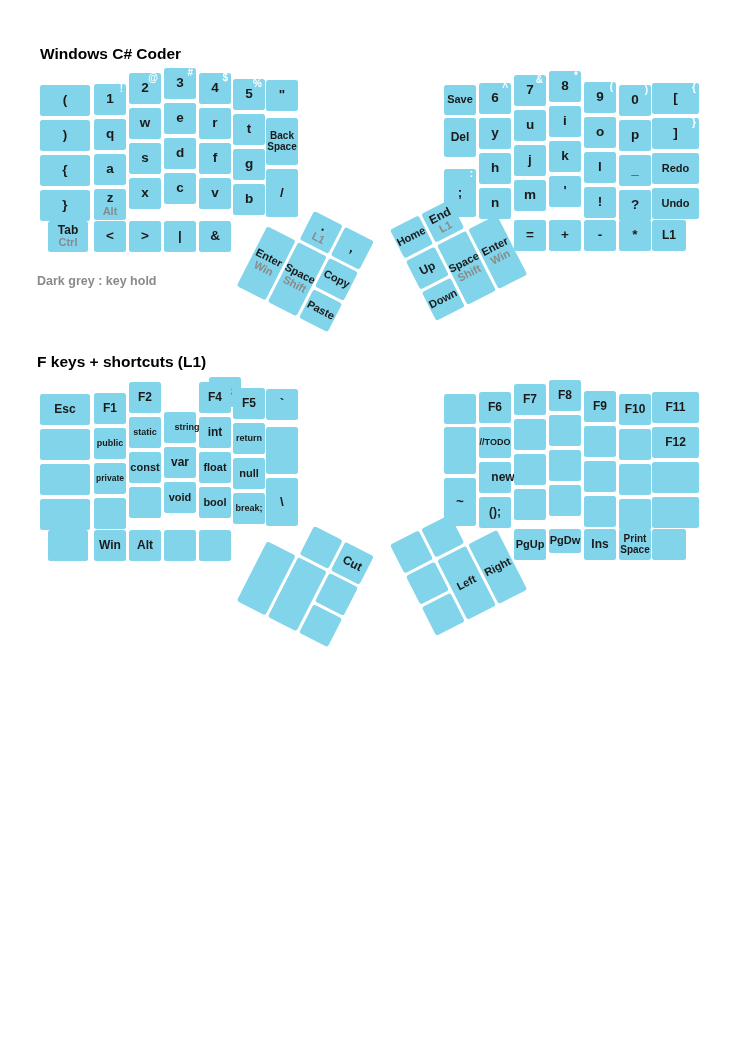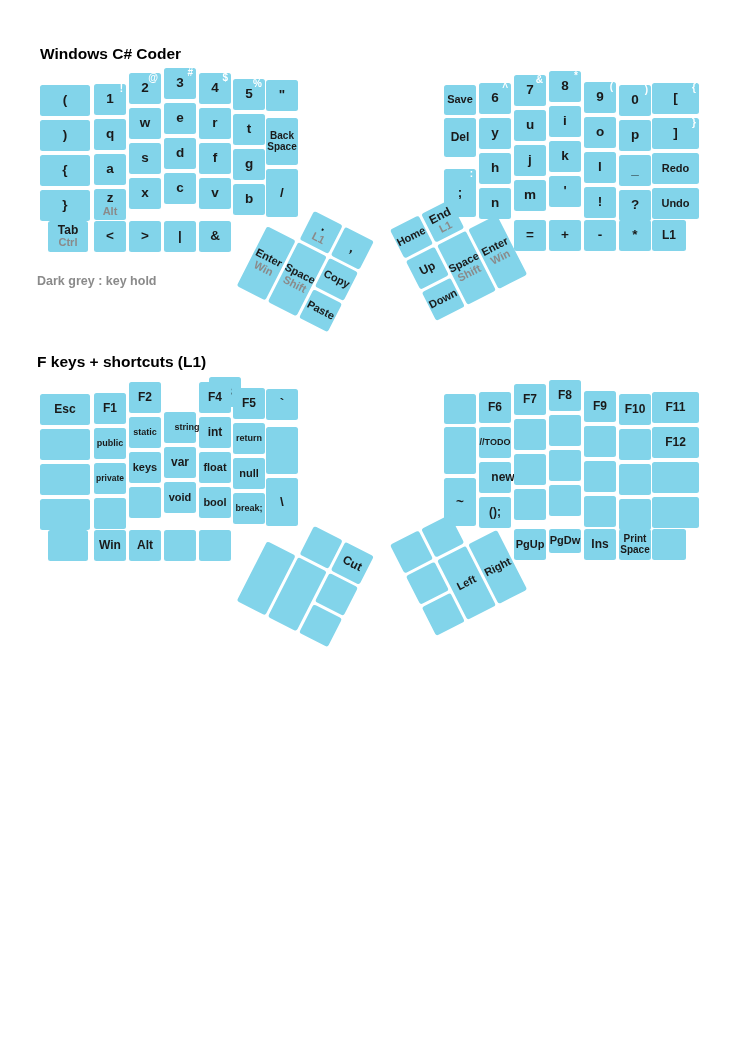--- a/index.html
+++ b/index.html
@@ -114,21 +114,21 @@
       <div class="key" style="left: 40px; top: 394px; width: 50px; height: 31px;"><span class="main" style="font-size: 12px;">Esc</span></div>
       <div class="key" style="left: 40px; top: 429px; width: 50px; height: 31px;"></div>
       <div class="key" style="left: 40px; top: 464px; width: 50px; height: 31px;"></div>
       <div class="key" style="left: 40px; top: 499px; width: 50px; height: 31px;"></div>
       <div class="key" style="left: 94px; top: 393px; width: 32px; height: 31px;"><span class="main" style="font-size: 12px;">F1</span></div>
       <div class="key" style="left: 94px; top: 428px; width: 32px; height: 31px; text-align: right;"><span class="main" style="font-size: 9px;">public</span></div>
       <div class="key" style="left: 94px; top: 463px; width: 32px; height: 31px;"><span class="main" style="font-size: 8.5px;">private</span></div>
       <div class="key" style="left: 94px; top: 498px; width: 32px; height: 31px;"></div>
       <div class="key" style="left: 129px; top: 382px; width: 32px; height: 31px;"><span class="main" style="font-size: 12px;">F2</span></div>
       <div class="key" style="left: 129px; top: 417px; width: 32px; height: 31px;"><span class="main" style="font-size: 9px;">static</span></div>
-      <div class="key" style="left: 129px; top: 452px; width: 32px; height: 31px;"><span class="main" style="font-size: 11px;">keys</span></div>
+      <div class="key" style="left: 129px; top: 452px; width: 32px; height: 31px;"><span class="main" style="font-size: 11px;">const</span></div>
       <div class="key" style="left: 129px; top: 487px; width: 32px; height: 31px;"></div>
       <div class="key" style="left: 164px; top: 377px; width: 32px; height: 30px; margin-left: 45px;"><span class="main" style="font-size: 12px;">F3</span></div>
       <div class="key" style="left: 164px; top: 412px; width: 32px; height: 31px; padding-left: 14px;"><span class="main" style="font-size: 9px;">string</span></div>
       <div class="key" style="left: 164px; top: 447px; width: 32px; height: 31px;"><span class="main" style="font-size: 12px;">var</span></div>
       <div class="key" style="left: 164px; top: 482px; width: 32px; height: 31px;"><span class="main" style="font-size: 11px;">void</span></div>
       <div class="key" style="left: 199px; top: 382px; width: 32px; height: 31px;"><span class="main" style="font-size: 12px;">F4</span></div>
       <div class="key" style="left: 199px; top: 417px; width: 32px; height: 31px;"><span class="main" style="font-size: 12px;">int</span></div>
       <div class="key" style="left: 199px; top: 452px; width: 32px; height: 31px;"><span class="main" style="font-size: 11px;">float</span></div>
       <div class="key" style="left: 199px; top: 487px; width: 32px; height: 31px;"><span class="main" style="font-size: 11px;">bool</span></div>
       <div class="key" style="left: 233px; top: 388px; width: 32px; height: 31px;"><span class="main" style="font-size: 12px;">F5</span></div>

